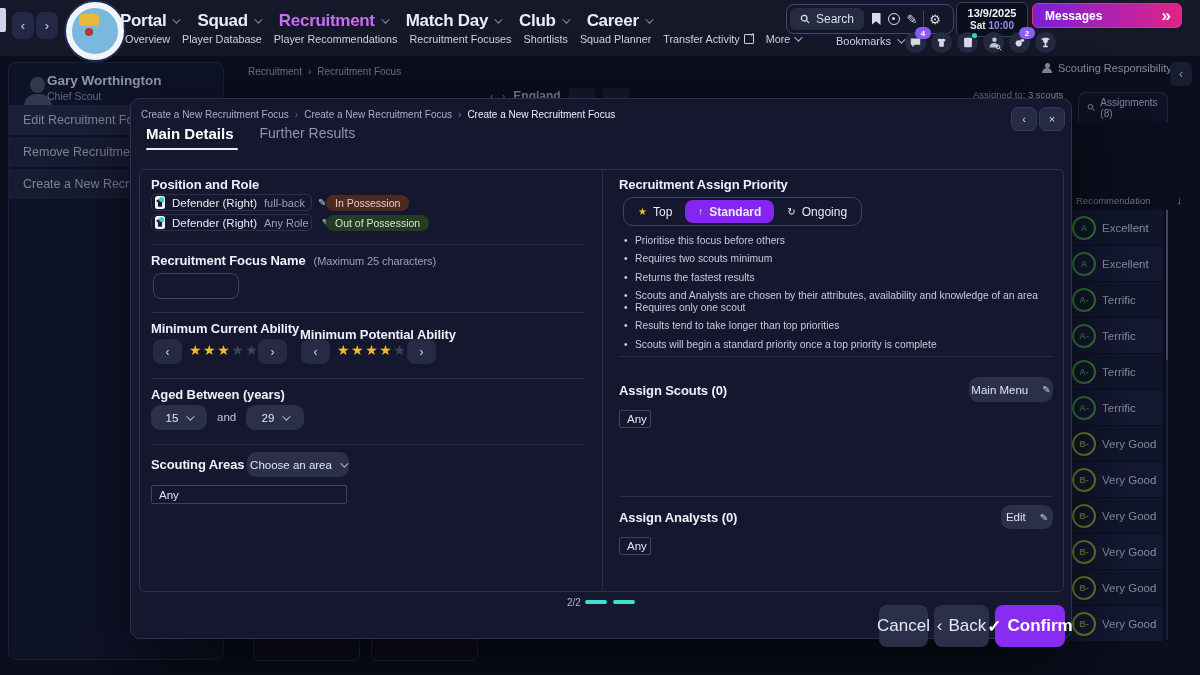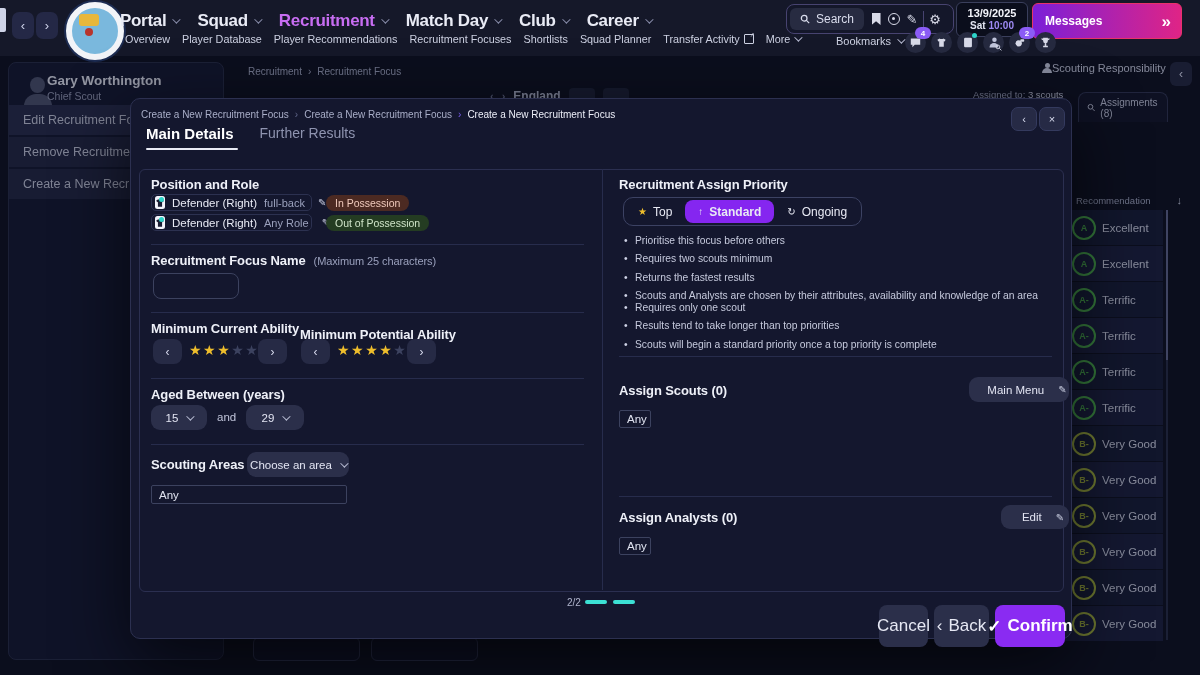--- a/index.html
+++ b/index.html
@@ -28,39 +28,39 @@
   .tb-ico{display:inline-flex;align-items:center;justify-content:center;width:18px;color:#d8dae8;font-size:13px;}
   .bookmark-shape{display:inline-block;width:9px;height:12px;background:#d8dae8;
           clip-path:polygon(0 0,100% 0,100% 100%,50% 68%,0 100%);}
   .ball-shape{display:inline-block;width:10px;height:10px;border:1.5px solid #d8dae8;border-radius:50%;position:relative;}
   .ball-shape:after{content:"";position:absolute;left:2.5px;top:2.5px;width:3px;height:3px;background:#d8dae8;border-radius:50%;}
   #datebox{position:absolute;left:956px;top:2px;width:70px;height:33px;border:1px solid #3a3f5c;border-radius:6px;
           background:#0b0e1c;display:flex;flex-direction:column;align-items:center;justify-content:center;line-height:1.15;}
   #datebox .d1{font-size:11px;font-weight:bold;color:#f2f3fa;}
   #datebox .d2{font-size:10px;color:#e4e6f2;font-weight:bold;}
   #datebox .time{color:#9f8bf5;}
-  #messages-btn{position:absolute;left:1032px;top:3px;width:150px;height:36px;border-radius:6px;
+  #messages-btn{position:absolute;left:1032px;top:3px;width:150px;height:25px;border-radius:6px;
           background:linear-gradient(90deg,#7b1fd8,#df2486);border:1.5px solid #e8326a;
           display:flex;align-items:center;justify-content:space-between;padding:0 10px 0 12px;box-sizing:border-box;text-align:center;}
   #messages-btn .lbl{font-size:12px;font-weight:bold;color:#fff;}
   #messages-btn .dbl{font-size:17px;font-weight:bold;color:#fff;line-height:1;}
   #subnav{position:absolute;left:125px;top:33px;display:flex;align-items:center;gap:12px;}
   .sub-item{display:flex;align-items:center;gap:4px;font-size:10.8px;color:#cdd1e2;cursor:pointer;white-space:nowrap;}
   .ext-ico{display:inline-block;width:8px;height:8px;border:1px solid #cdd1e2;border-radius:1px;position:relative;font-size:6px;line-height:6px;color:#cdd1e2;}
   .ext-ico:after{content:"↗";position:absolute;right:-2px;top:-3px;}
   #bookmarks{position:absolute;left:836px;top:35px;display:flex;align-items:center;gap:6px;font-size:11px;color:#cdd1e2;}
   .circ-ico{position:absolute;top:32px;width:21px;height:21px;border-radius:50%;background:#262a40;display:flex;align-items:center;justify-content:center;color:#d8dae8;font-size:11px;}
   .nbadge{position:absolute;right:-5px;top:-5px;min-width:12px;height:12px;border-radius:7px;background:#8b5cf6;color:#fff;
           font-size:8px;font-weight:bold;display:flex;align-items:center;justify-content:center;padding:0 2px;}
   .teal-dot{position:absolute;right:1px;top:1px;width:5px;height:5px;border-radius:50%;background:#2dd4c8;}
 
   
   #dim{position:absolute;left:0;top:56px;width:1200px;height:619px;background:rgba(7,9,20,.32);z-index:2;pointer-events:none;}
   #bg-crumb{position:absolute;left:248px;top:66px;font-size:10px;color:#9aa0bc;display:flex;gap:6px;align-items:center;}
-  #scout-resp{position:absolute;left:1042px;top:62px;display:flex;align-items:center;font-size:11px;color:#c0c4da;}
+  #scout-resp{position:absolute;left:1042px;top:62px;display:flex;align-items:center;gap:6px;font-size:11px;color:#c0c4da;}
   .person-ico{display:inline-block;width:10px;height:11px;position:relative;}
   .person-ico:before{content:"";position:absolute;left:2.5px;top:0;width:5px;height:5px;border-radius:50%;background:#c0c4da;}
   .person-ico:after{content:"";position:absolute;left:0;top:5.5px;width:10px;height:5px;border-radius:5px 5px 0 0;background:#c0c4da;}
   #collapse-btn{position:absolute;left:1170px;top:62px;width:22px;height:24px;background:#232742;border-radius:6px;
           display:flex;align-items:center;justify-content:center;color:#cfd3ea;font-size:12px;}
   #region-row{position:absolute;left:490px;top:88px;display:flex;align-items:center;gap:8px;font-size:12px;font-weight:bold;color:#aab0c8;}
   .mini-pill{width:26px;height:16px;background:#1d2138;border-radius:4px;}
   #assigned{position:absolute;left:973px;top:89px;font-size:9.5px;color:#9aa0bc;}
   #assign-card{position:absolute;left:1078px;top:92px;width:90px;height:30px;border:1px solid #2e3352;border-bottom:none;border-radius:8px 8px 0 0;
           display:flex;align-items:center;gap:5px;padding-left:8px;box-sizing:border-box;font-size:10px;color:#b9bdd4;background:#12152b;}
@@ -130,21 +130,21 @@
   
   #seg{position:absolute;left:492px;top:98px;height:25px;display:flex;align-items:center;border:1px solid #3c4263;border-radius:10px;padding:1px;}
   .seg-item{display:flex;align-items:center;justify-content:center;gap:6px;height:23px;padding:0 13px;font-size:12px;color:#e8eaf4;border-radius:8px;cursor:pointer;}
   .seg-item.sel{background:#8526f0;font-weight:bold;}
   .seg-ico{font-size:10px;}
   .seg-ico.gold{color:#eebd2c;}
   .bullets{position:absolute;left:492px;width:440px;list-style:none;margin:0;padding:0;}
   .bullets li{position:relative;padding-left:12px;font-size:10.3px;color:#c6cadd;margin-bottom:5.5px;line-height:1.25;}
   .bullets li:before{content:"•";position:absolute;left:1px;top:0;color:#cfd3e6;}
 
-  .panel-btn{position:absolute;background:#2b2f4a;border-radius:9px;color:#e2e4f2;font-size:11.5px;display:flex;align-items:center;justify-content:center;gap:8px;padding-left:16px;}
+  .panel-btn{position:absolute;background:#2b2f4a;border-radius:9px;color:#e2e4f2;font-size:11.5px;display:flex;align-items:center;justify-content:center;gap:8px;}
 
   
   #footer-page{position:absolute;left:436px;top:498px;font-size:10px;color:#b0b4cc;}
   #footer-dashes{position:absolute;left:454px;top:501px;display:flex;gap:6px;}
   .dash{width:22px;height:4px;border-radius:2px;background:#3ce0d4;}
   .foot-btn{position:absolute;height:42px;border-radius:8px;background:#2b2f4a;color:#e6e8f4;font-size:17px;
             display:flex;align-items:center;justify-content:center;gap:6px;box-sizing:border-box;}
   .foot-btn.primary{background:#8a2bf2;color:#fff;font-weight:bold;}
 </style>
 </head>

